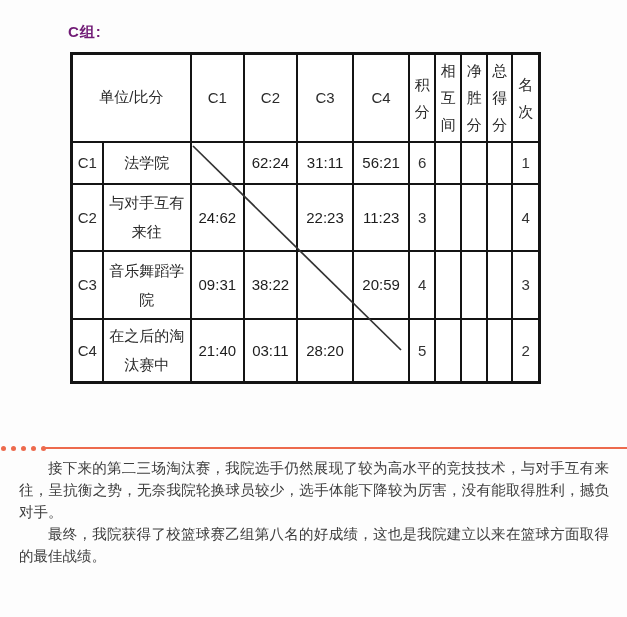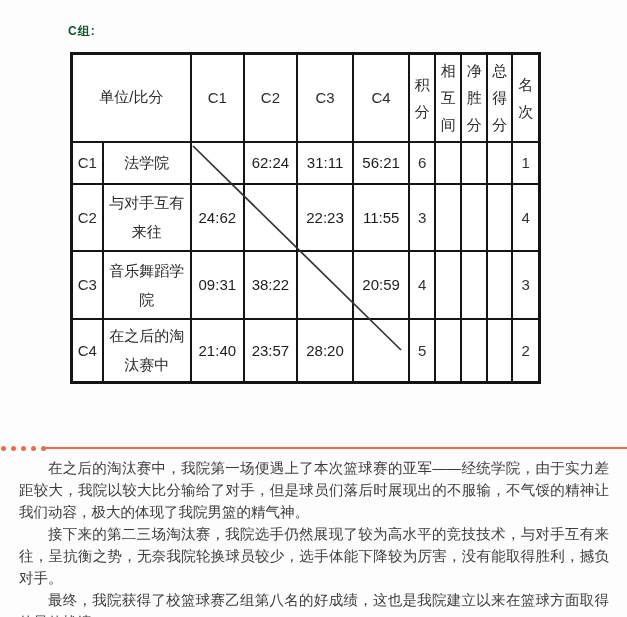--- a/index.html
+++ b/index.html
@@ -12,23 +12,23 @@
     position: relative;
     width: 627px;
     height: 617px;
     background: #fdfdfd;
     overflow: hidden;
   }
   .group-label {
     position: absolute;
     left: 68px;
     top: 23px;
-    font-size: 12px;
+    font-size: 15px;
     font-weight: bold;
-    color: #14532d;
+    color: #701a75;
     letter-spacing: 1px;
   }
   table.score-table {
     position: absolute;
     left: 70px;
     top: 52px;
     width: 471px;
     border-collapse: collapse;
     table-layout: fixed;
     border: 3px solid #141414;
@@ -157,21 +157,21 @@
         <td class="num-cell"></td>
         <td class="num-cell"></td>
         <td class="num-cell">1</td>
       </tr>
       <tr class="row-2">
         <td>C2</td>
         <td class="name-cell">与对手互有来往</td>
         <td class="score-cell">24:62</td>
         <td class="score-cell"></td>
         <td class="score-cell">22:23</td>
-        <td class="score-cell">11:55</td>
+        <td class="score-cell">11:23</td>
         <td class="num-cell">3</td>
         <td class="num-cell"></td>
         <td class="num-cell"></td>
         <td class="num-cell"></td>
         <td class="num-cell">4</td>
       </tr>
       <tr class="row-3">
         <td>C3</td>
         <td class="name-cell">音乐舞蹈学院</td>
         <td class="score-cell">09:31</td>
@@ -181,21 +181,21 @@
         <td class="num-cell">4</td>
         <td class="num-cell"></td>
         <td class="num-cell"></td>
         <td class="num-cell"></td>
         <td class="num-cell">3</td>
       </tr>
       <tr class="row-4">
         <td>C4</td>
         <td class="name-cell">在之后的淘汰赛中</td>
         <td class="score-cell">21:40</td>
-        <td class="score-cell">23:57</td>
+        <td class="score-cell">03:11</td>
         <td class="score-cell">28:20</td>
         <td class="score-cell"></td>
         <td class="num-cell">5</td>
         <td class="num-cell"></td>
         <td class="num-cell"></td>
         <td class="num-cell"></td>
         <td class="num-cell">2</td>
       </tr>
     </tbody>
   </table>
@@ -207,18 +207,17 @@
   <div class="separator">
     <span class="dot" style="background: rgb(237, 106, 77);"></span>
     <span class="dot" style="background: rgb(237, 106, 77);"></span>
     <span class="dot" style="background: rgb(237, 106, 77);"></span>
     <span class="dot" style="background: rgb(237, 106, 77);"></span>
     <span class="dot" style="background: rgb(237, 106, 77);"></span>
     <div class="sep-line" style="background: rgb(237, 106, 77);"></div>
   </div>
 
   <div class="body-text">
-    <p>在之后的淘汰赛中，我院第一场便遇上了本次篮球赛的亚军——经统学院，由于实力差距较大，我院以较大比分输给了对手，但是球员们落后时展现出的不服输，不气馁的精神让我们动容，极大的体现了我院男篮的精气神。</p>
     <p>接下来的第二三场淘汰赛，我院选手仍然展现了较为高水平的竞技技术，与对手互有来往，呈抗衡之势，无奈我院轮换球员较少，选手体能下降较为厉害，没有能取得胜利，撼负对手。</p>
     <p>最终，我院获得了校篮球赛乙组第八名的好成绩，这也是我院建立以来在篮球方面取得的最佳战绩。</p>
   </div>
 
 </div>
 
 </body></html>

